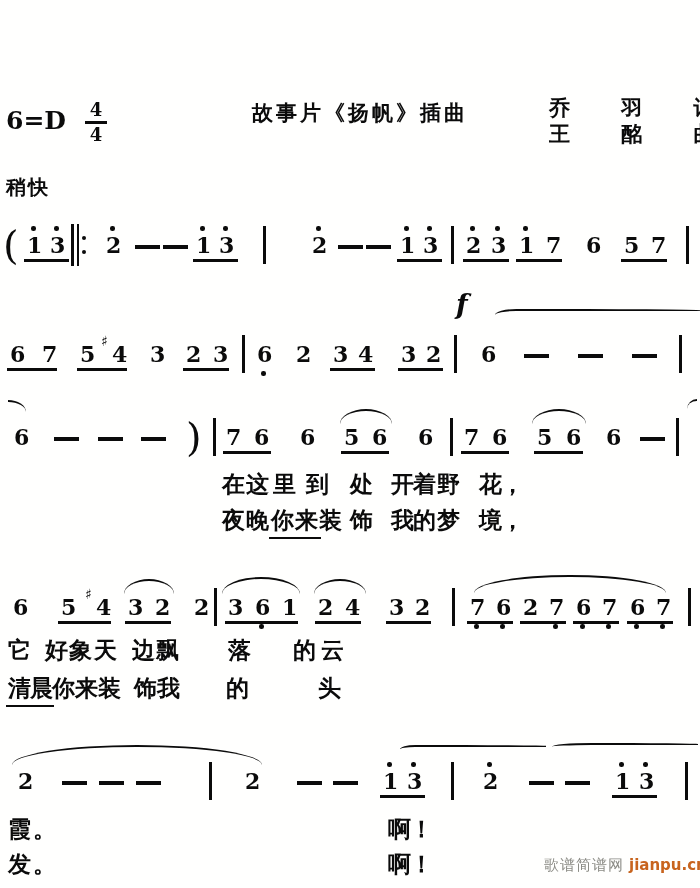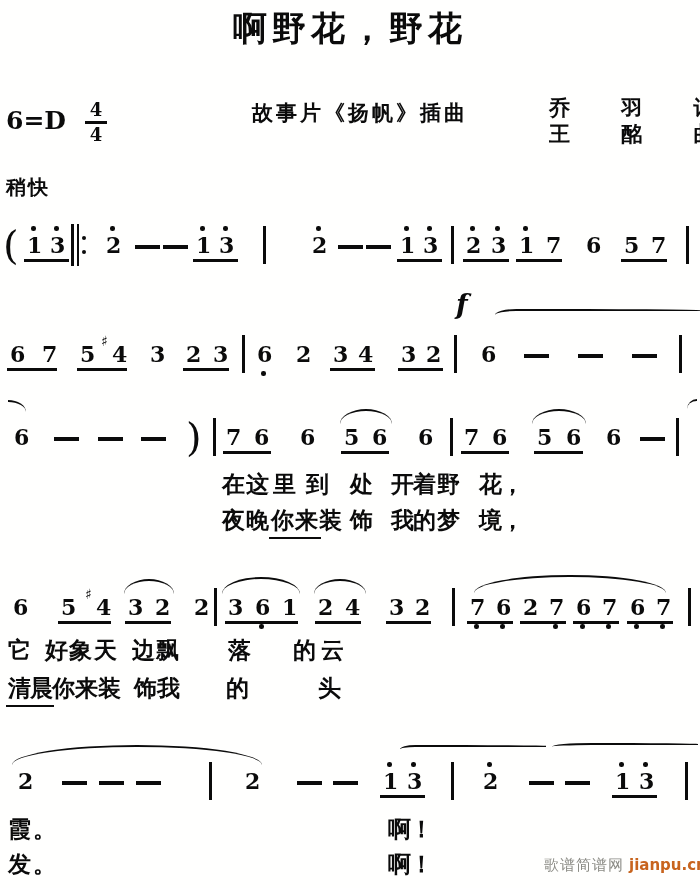--- a/index.html
+++ b/index.html
@@ -46,21 +46,20 @@
   .lyr-u{position:absolute;height:2px;background:#0b0b0b;}
   
   .wm{left:544px;top:856px;font-size:15px;white-space:nowrap;}
   .wm .site{color:#8b8b85;letter-spacing:1px;}
   .wm .url{color:#c8641e;font-weight:bold;margin-left:5px;}
 </style>
 </head>
 <body>
 
 <div id="sheet">
-  <div class="abs title">啊野花，野花</div>
   <div class="abs subtitle">故事片《扬帆》插曲</div>
   <div class="abs credit r1">乔 羽 词</div>
   <div class="abs credit r2">王 酩 曲</div>
   <div class="abs keysig">6=D</div>
   <div class="abs timesig">
     <div>4</div>
     <div class="bar"></div>
     <div>4</div>
   </div>
   <div class="abs tempo">稍快</div>

